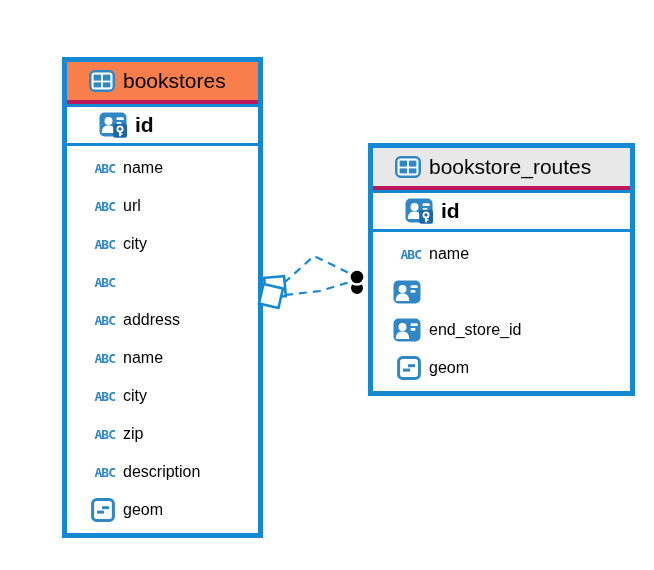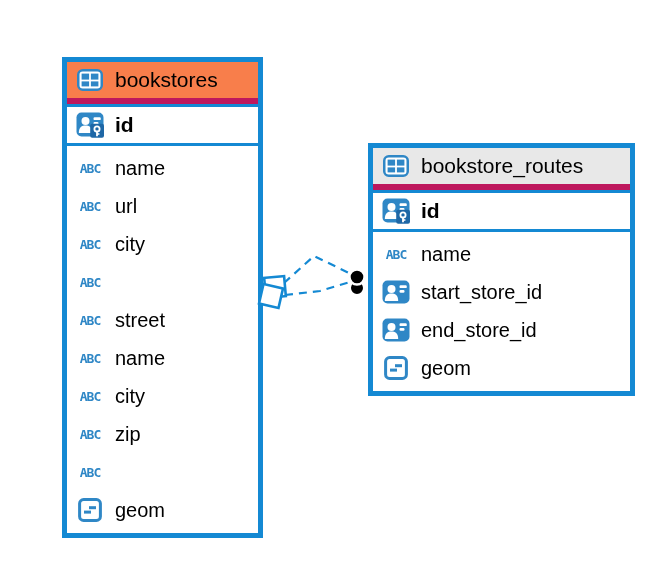--- a/index.html
+++ b/index.html
@@ -25,45 +25,45 @@
     background:#fff;
     border:5px solid var(--blue);
     z-index:1;
   }
   #table-0{left:62px;top:57px;width:201px;}
   #table-1{left:368px;top:143px;width:267px;}
   .thead{
     height:42px;
     display:flex;align-items:center;gap:8px;
     padding-left:6px;padding-right:6px;
-    border-bottom:6px solid #be185d;
+    border-bottom:4px solid #be185d;
   }
   .thead-orange{background:var(--orange);}
   .thead-gray{background:var(--gray);}
   .tname{font-size:21px;font-weight:500;white-space:nowrap;}
   .pkrow{
     height:42px;
     display:flex;align-items:center;gap:8px;
-    padding-left:6px;
+    padding-left:18px;
     border-top:3px solid var(--blue);
     border-bottom:3px solid var(--blue);
     background:#fff;
   }
   .pkname{font-size:21px;font-weight:700;}
   .cols{padding:3px 0 4px 0;}
   .colrow{
     height:38px;
     display:flex;align-items:center;gap:8px;
     padding-left:6px;
     white-space:nowrap;
   }
-  .cname{font-size:20px;font-weight:400;}
+  .cname{font-size:16px;font-weight:400;}
   .ic{
     width:34px;flex:none;
-    display:flex;align-items:center;justify-content:center;
+    display:flex;align-items:center;justify-content:flex-end;margin-left:8px;
   }
   .ic svg{display:block;}
   .abc{
     font-family:"DejaVu Sans Mono",monospace;
     font-size:13px;font-weight:800;
     letter-spacing:-1px;
     color:var(--icon-blue);
   }
   #connector-layer{
     position:absolute;inset:0;
@@ -129,21 +129,21 @@
         </div>
         <div class="colrow">
           <span class="ic">
             <span class="abc">ABC</span>
           </span>
         </div>
         <div class="colrow">
           <span class="ic">
             <span class="abc">ABC</span>
           </span>
-          <span class="cname">street</span>
+          <span class="cname">address</span>
         </div>
         <div class="colrow">
           <span class="ic">
             <span class="abc">ABC</span>
           </span>
           <span class="cname">name</span>
         </div>
         <div class="colrow">
           <span class="ic">
             <span class="abc">ABC</span>
@@ -153,20 +153,21 @@
         <div class="colrow">
           <span class="ic">
             <span class="abc">ABC</span>
           </span>
           <span class="cname">zip</span>
         </div>
         <div class="colrow">
           <span class="ic">
             <span class="abc">ABC</span>
           </span>
+          <span class="cname">description</span>
         </div>
         <div class="colrow">
           <span class="ic">
             <svg width="24" height="24" viewBox="0 0 24 24">
     <rect x="1.6" y="1.6" width="20.8" height="20.8" rx="4" fill="#fff" stroke="#2F87C6" stroke-width="3"></rect>
     <rect x="11" y="8.2" width="7" height="3" fill="#2F87C6"></rect>
     <rect x="6" y="12.6" width="7" height="3" fill="#2F87C6"></rect>
             </svg>
           </span>
           <span class="cname">geom</span>
@@ -215,21 +216,20 @@
         <div class="colrow">
           <span class="ic">
             <svg width="28" height="24" viewBox="0 0 28 24">
     <rect x="0.5" y="0.5" width="27" height="23" rx="5" fill="#2F87C6"></rect>
               <circle cx="9.5" cy="8.9" r="4" fill="#fff"></circle>
 <path d="M2.8 20.9 C2.8 14.9 6 13.4 9.5 13.4 C13 13.4 16.2 14.9 16.2 20.9 Z" fill="#fff"></path>
 <rect x="17.5" y="5.3" width="7.3" height="2.8" rx="1.2" fill="#fff"></rect>
 <rect x="17.5" y="9.9" width="5" height="2.8" rx="1.2" fill="#fff"></rect>
             </svg>
           </span>
-          <span class="cname">start_store_id</span>
         </div>
         <div class="colrow">
           <span class="ic">
             <svg width="28" height="24" viewBox="0 0 28 24">
     <rect x="0.5" y="0.5" width="27" height="23" rx="5" fill="#2F87C6"></rect>
               <circle cx="9.5" cy="8.9" r="4" fill="#fff"></circle>
 <path d="M2.8 20.9 C2.8 14.9 6 13.4 9.5 13.4 C13 13.4 16.2 14.9 16.2 20.9 Z" fill="#fff"></path>
 <rect x="17.5" y="5.3" width="7.3" height="2.8" rx="1.2" fill="#fff"></rect>
 <rect x="17.5" y="9.9" width="5" height="2.8" rx="1.2" fill="#fff"></rect>
             </svg>

